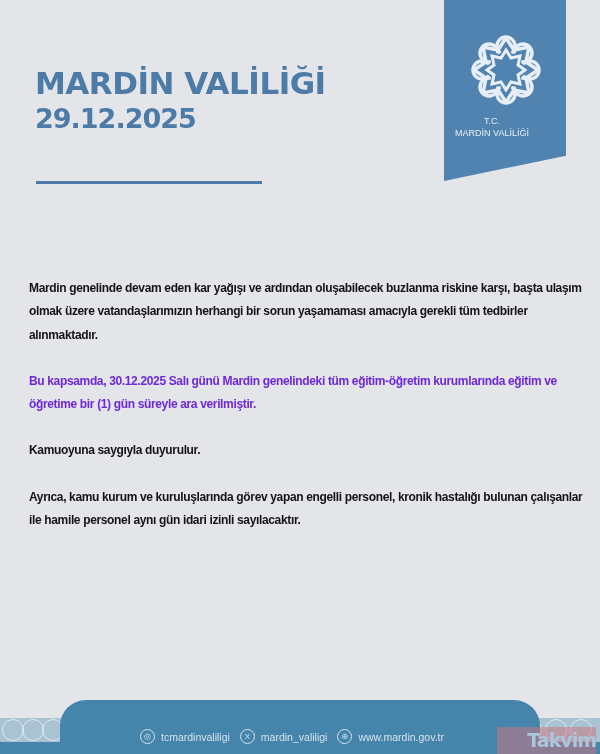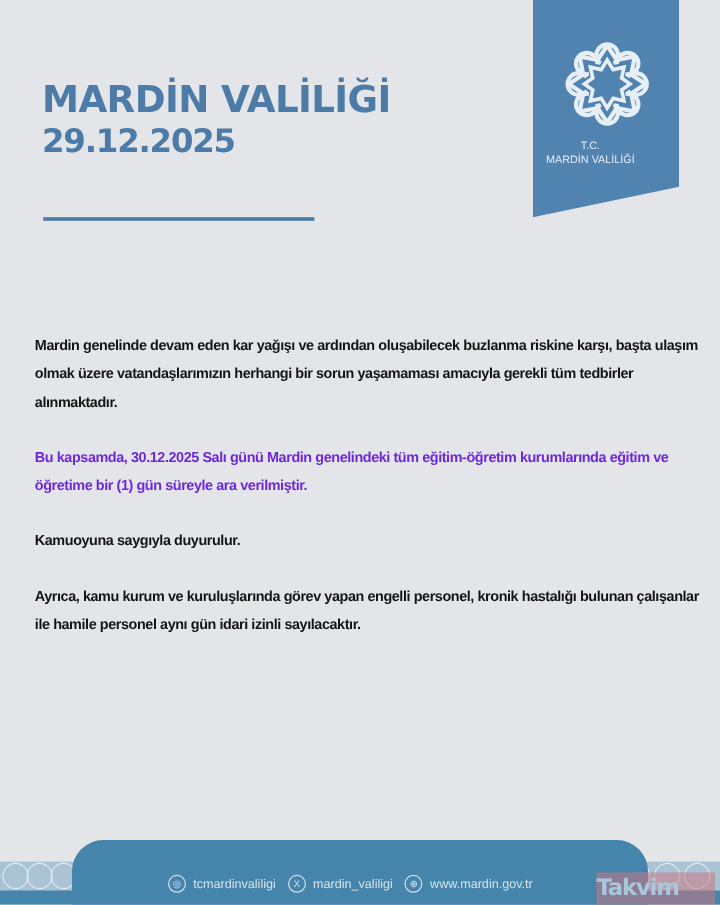--- a/index.html
+++ b/index.html
@@ -14,21 +14,21 @@
   .body{position:absolute;left:29px;top:232px;width:560px;font-family:Liberation Sans, sans-serif;font-weight:bold;font-size:12px;line-height:23.3px;color:#141414;letter-spacing:-0.35px;margin-top:45px;}
   .body p{margin:0 0 23px 0;}
   .body p.blue{color:#6d28d9;}
   .footer-strip{position:absolute;left:0;top:718px;width:600px;height:24px;background:#a9c3d3;}
   .footer-strip .pat{position:absolute;top:1px;width:22px;height:22px;border-radius:50%;border:1.5px solid #dfe9ef;box-sizing:border-box;}
   .footer-blue{position:absolute;left:60px;top:700px;width:480px;height:54px;background:#4584ab;border-radius:26px 26px 0 0;}
   .footer-bottom{position:absolute;left:0;top:742px;width:600px;height:12px;background:#4584ab;}
   .footer-links{position:absolute;left:140px;top:729px;display:flex;align-items:center;gap:10px;color:#d5e3ec;font-family:"Liberation Sans",sans-serif;font-size:10.5px;}
   .footer-links .lnk{display:flex;align-items:center;gap:6px;}
   .ficon{width:13px;height:13px;border:1px solid #d5e3ec;border-radius:50%;display:flex;align-items:center;justify-content:center;font-size:8px;line-height:1;}
-  .takvim{position:absolute;left:497px;top:727px;width:99px;height:27px;background:rgba(200,120,130,0.55);color:#a8c6dc;font-family:"DejaVu Sans",sans-serif;font-weight:bold;font-size:19px;line-height:27px;text-align:left;letter-spacing:-1px;}
+  .takvim{position:absolute;left:497px;top:727px;width:99px;height:27px;background:rgba(200,120,130,0.55);color:#a8c6dc;font-family:"DejaVu Sans",sans-serif;font-weight:bold;font-size:19px;line-height:27px;text-align:right;letter-spacing:-1px;}
 </style>
 </head>
 <body>
 
 <div class="title">
   <div>MARDİN VALİLİĞİ</div>
   <div class="date">29.12.2025</div>
 </div>
 <div class="underline"></div>
 

